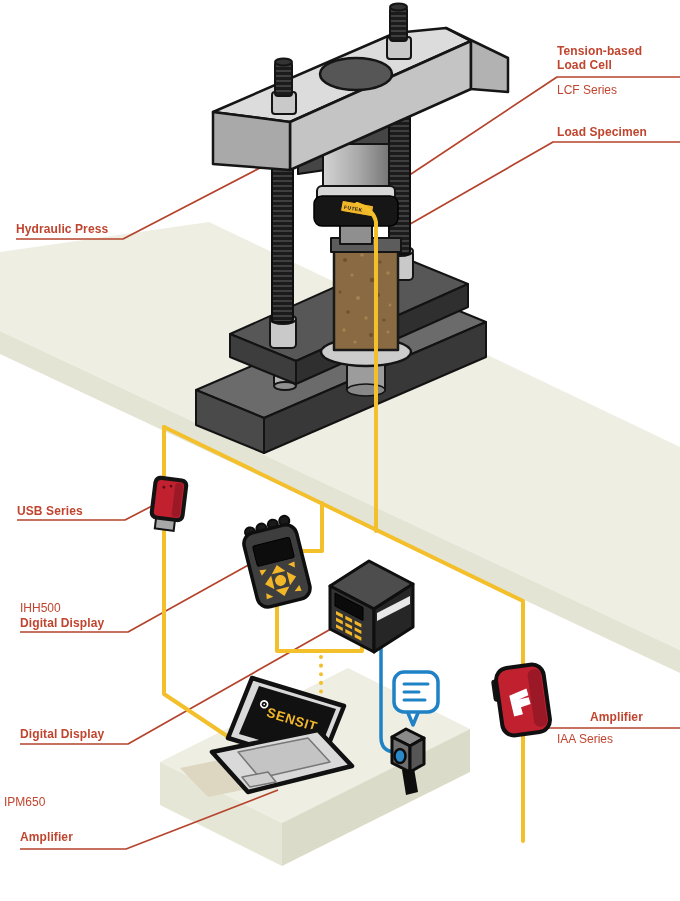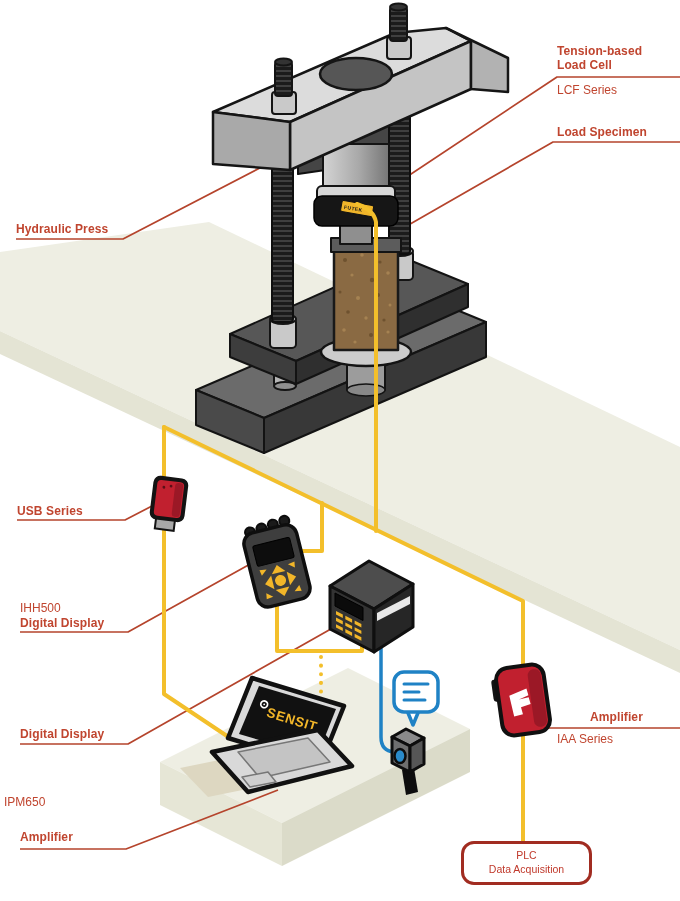--- a/index.html
+++ b/index.html
@@ -262,16 +262,14 @@
 <div class="sub" style="left:20px;top:602px;">IHH500</div>
 
 <div class="lbl" style="left:20px;top:727px;">Digital Display</div>
 <div class="sub" style="left:4px;top:750px;margin-top:46px;">IPM650</div>
 
 <div class="lbl" style="left:20px;top:830px;">Amplifier</div>
 
 <div class="lbl" style="left:557px;top:710px;margin-left:33px;">Amplifier</div>
 <div class="sub" style="left:557px;top:733px;">IAA Series</div>
 
-<div class="plc-box">PLC
-Data Acquisition</div>
 
 </div>
 
 </body></html>

